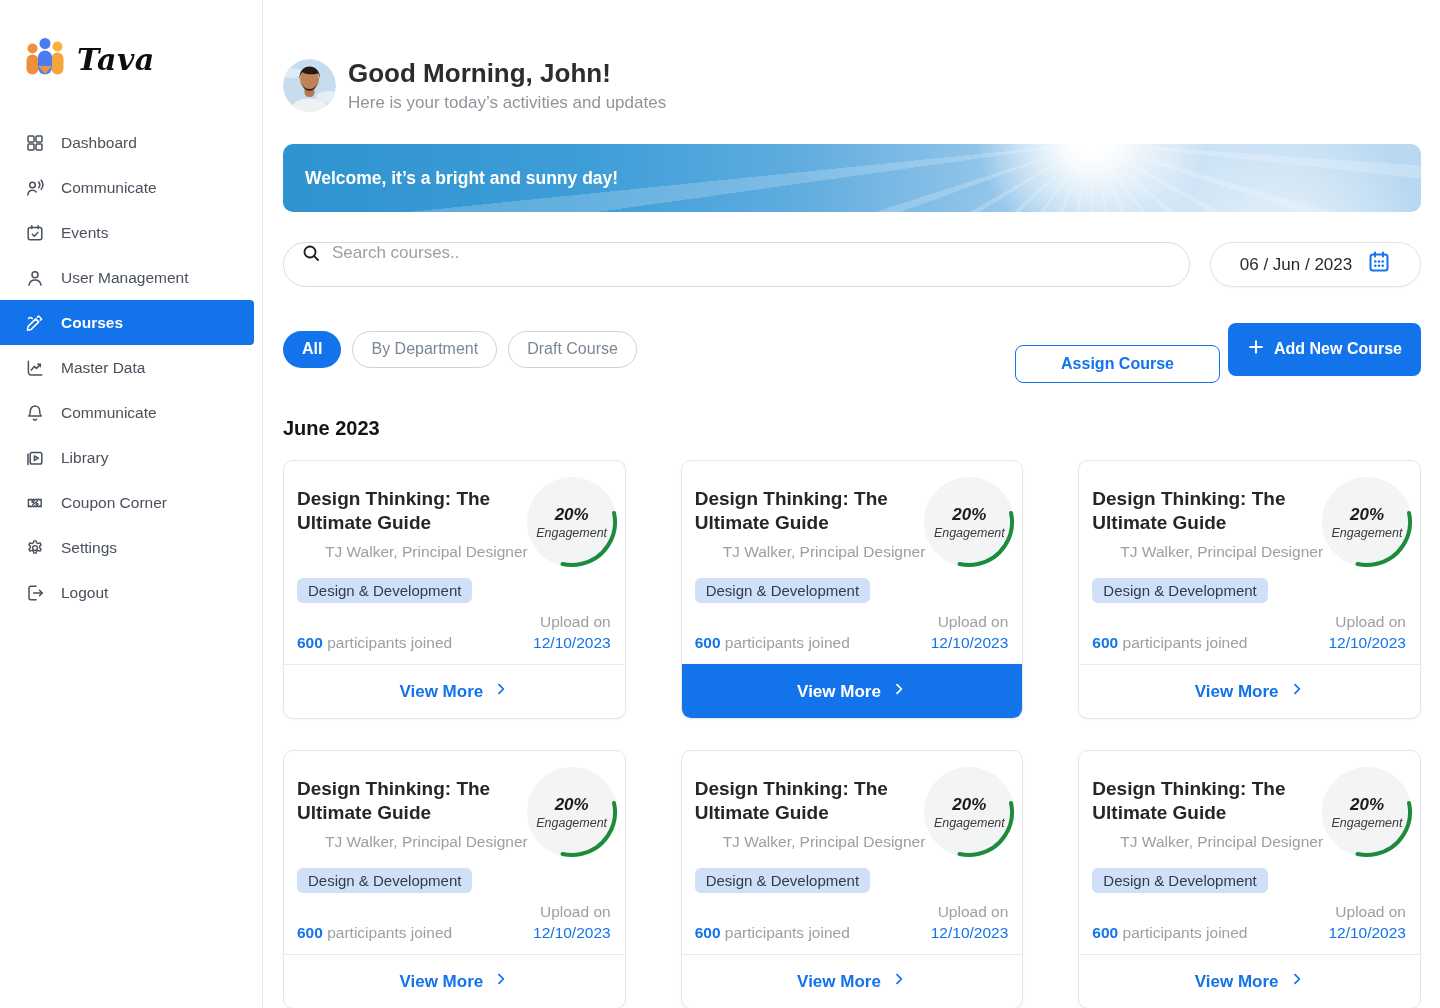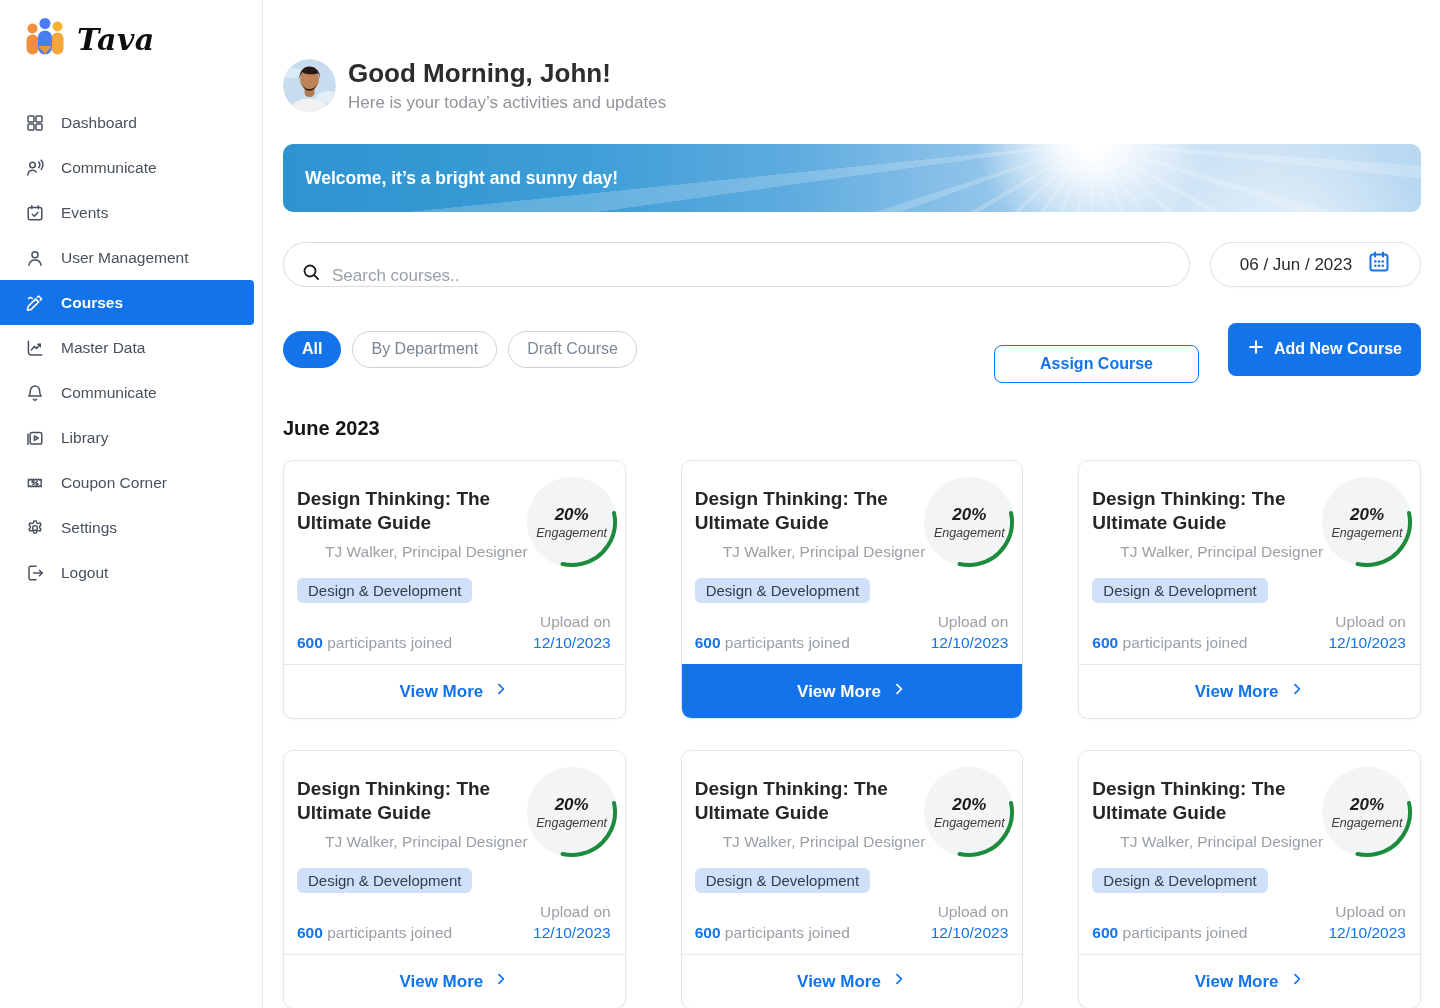--- a/index.html
+++ b/index.html
@@ -4,21 +4,21 @@
 <style>
   * { box-sizing: border-box; margin: 0; padding: 0; }
   html,body { width:1440px; height:1008px; }
   body {
     font-family: "Liberation Sans", sans-serif;
     background:#fff; color:#2b2b2b; overflow:hidden;
   }
   .app { display:flex; width:1440px; height:1008px; }
 
   
-  .sidebar { width:263px; flex-shrink:0; border-right:1px solid #e7e9ec; padding-top:16px; background:#fff; }
+  .sidebar { width:263px; flex-shrink:0; border-right:1px solid #e7e9ec; padding-top:36px; background:#fff; }
   .logo { display:flex; align-items:center; gap:9px; padding-left:22px; }
   .logo-text { font-family:"DejaVu Serif", serif; font-weight:700; font-style:italic; font-size:30px; color:#0e0e0e; letter-spacing:.5px; }
   .nav { margin-top:38px; }
   .nav-item { display:flex; align-items:center; gap:16px; height:45px; padding-left:25px; color:#48515c; font-size:15.5px; cursor:pointer; }
   .nav-item .nav-icon { width:20px; height:20px; display:flex; align-items:center; justify-content:center; }
   .nav-item.active { background:#1273EB; color:#fff; font-weight:700; border-radius:0 4px 4px 0; margin-right:8px; }
 
   
   .main { flex:1; padding:59px 19px 0 20px; background:#fff; }
 
@@ -30,32 +30,32 @@
   .banner { position:relative; height:68px; border-radius:10px; margin-top:32px; overflow:hidden;
     background:
       radial-gradient(circle at 71% -12%, #ffffff 0 16px, rgba(255,255,255,.88) 34px, rgba(255,255,255,0) 115px),
       repeating-conic-gradient(from -14deg at 71% -2%, rgba(255,255,255,.20) 0 2.2deg, rgba(255,255,255,0) 2.2deg 12deg),
       radial-gradient(circle at 88% 160%, rgba(255,255,255,.45) 0 40px, rgba(255,255,255,0) 140px),
       linear-gradient(90deg,#2E93CF 0%, #3D9DD7 26%, #5FACDF 45%, #93C5EA 62%, #CBE2F5 78%, #B8D8F1 100%);
   }
   .banner-text { position:absolute; left:22px; top:50%; transform:translateY(-50%); color:#fff; font-size:17.5px; font-weight:700; }
 
   .controls { display:flex; gap:20px; margin-top:30px; }
-  .search { flex:1; height:45px; border:1px solid #d9dcdf; border-radius:23px; display:flex; align-items:flex-end; padding:0 17px; gap:11px; background:#fff; }
+  .search { flex:1; height:45px; border:1px solid #d9dcdf; border-radius:23px; display:flex; align-items:flex-start; padding:0 17px; gap:11px; background:#fff; }
   .search input { border:none; outline:none; flex:1; font-size:17px; color:#333; font-family:inherit; background:transparent; }
   .search input::placeholder { color:#9aa0a6; }
   .datepill { width:211px; height:45px; border:1px solid #e1e4e7; border-radius:23px; display:flex; align-items:center; justify-content:center; gap:15px; font-size:17px; color:#2b2b2b; background:#fff; box-shadow:0 1px 2px rgba(0,0,0,.04); cursor:pointer; }
 
   .filter-row { display:flex; align-items:center; margin-top:28px; }
   .filter-pill { height:37px; border-radius:19px; display:flex; align-items:center; padding:8px 18px; font-size:16px; border:1px solid #cdd2d8; color:#7b8794; cursor:pointer; background:#fff; }
   .filter-pill + .filter-pill { margin-left:11px; }
   .filter-pill.active { background:#1273EB; color:#fff; font-weight:700; border:none; padding:0 19px; }
   .spacer { flex:1; }
   .btn-outline { height:38px; padding:0 45px; border:1.6px solid #1273EB; border-radius:8px; color:#1273EB; font-weight:700; font-size:16px; background:#fff; display:flex; align-items:center; cursor:pointer; font-family:inherit;margin-top:30px; }
-  .btn-filled { height:53px; padding:0 19px; background:#1273EB; border:none; border-radius:8px; color:#fff; font-weight:700; font-size:16px; display:flex; align-items:center; gap:9px; margin-left:29px; cursor:pointer; font-family:inherit; }
+  .btn-filled { height:53px; padding:0 19px; background:#1273EB; border:none; border-radius:8px; color:#fff; font-weight:700; font-size:16px; display:flex; align-items:center; gap:9px; margin-left:8px; cursor:pointer; font-family:inherit; }
 
   .section-title { margin-top:34px; font-size:20px; font-weight:700; color:#141414; }
 
   .cards { display:grid; grid-template-columns:repeat(3, 1fr); column-gap:55px; row-gap:31px; margin-top:20px; }
   .card { height:259px; border:1px solid #e4e6e8; border-radius:10px; background:#fff; display:flex; flex-direction:column; box-shadow:0 1px 3px rgba(0,0,0,.04); }
   .card-body { position:relative; flex:1; padding:26px 14px 12px 13px; }
   .card-title { font-size:19px; font-weight:700; color:#262626; line-height:1.27; max-width:218px; }
   .card-instructor { margin-top:8px; font-size:15.5px; color:#9aa0a6;margin-left:28px; }
   .card-tag { display:inline-block; margin-top:17px; background:#CFE0F8; color:#313d4c; font-size:15px; padding:4px 11px; border-radius:6px; }
   .card-meta { display:flex; justify-content:space-between; align-items:flex-end; margin-top:10px; }

